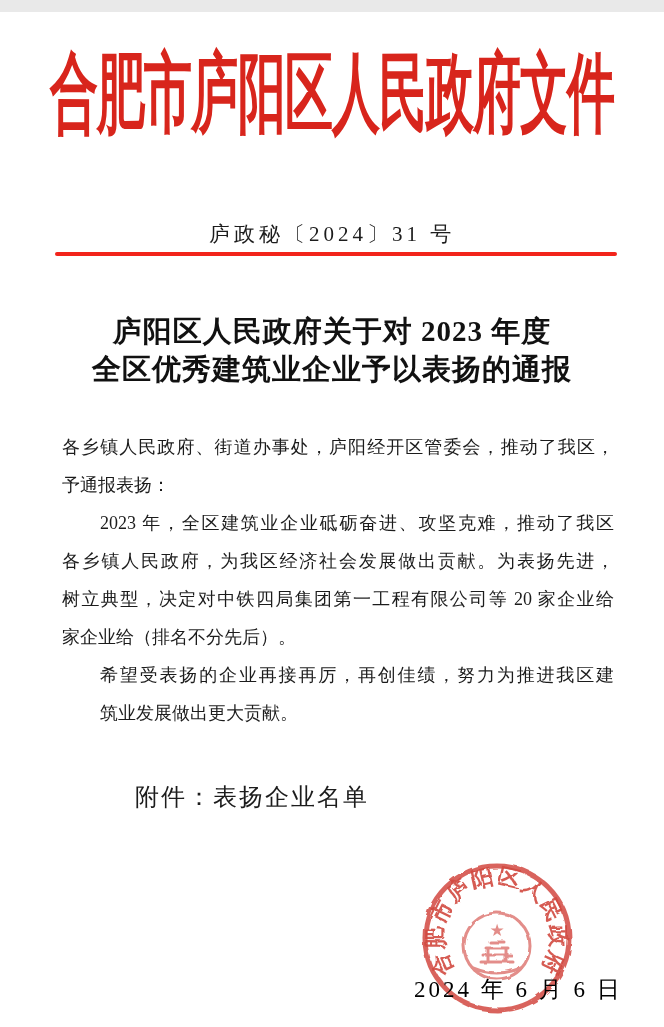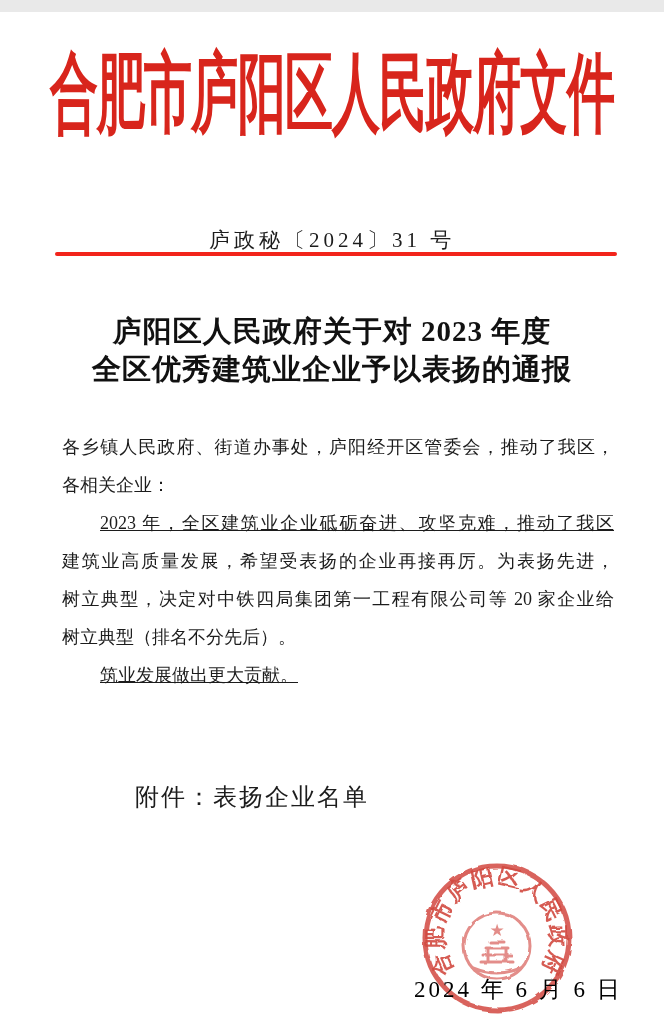--- a/index.html
+++ b/index.html
@@ -27,21 +27,21 @@
     font-weight: 900;
     color: var(--title_red, #d8251c);
     white-space: nowrap;
     letter-spacing: -1px;
     transform: scaleY(1.82);
     transform-origin: center;
   }
   
   .doc-number {
     position: absolute;
-    left: 0; right: 0; top: 214px;
+    left: 0; right: 0; top: 208px;
     text-align: center;
     font-size: 21px;
     letter-spacing: 4px;
     color: #1c1c1c;
   }
   
   .red-rule {
     position: absolute;
     left: 55px; top: 240px;
     width: 562px; height: 4px;
@@ -71,21 +71,21 @@
     height: 38px;
     line-height: 30px;
     white-space: nowrap;
   }
   .body-text .line.j {
     white-space: normal;
     text-align: justify;
     text-align-last: justify;
     text-justify: inter-character;
   }
-  .body-text .line.ind { padding-left: 38px; text-decoration: underline; }
+  .body-text .line.ind { padding-left: 38px; }
   
   .attachment {
     position: absolute;
     left: 135px; top: 769px;
     font-size: 24px;
     letter-spacing: 2px;
     color: #1c1c1c;
   }
   
   .doc-date {
@@ -144,25 +144,26 @@
 
   <div class="red-rule"></div>
 
   <div class="doc-title">
     <div>庐阳区人民政府关于对 2023 年度</div>
     <div>全区优秀建筑业企业予以表扬的通报</div>
   </div>
 
   <div class="body-text">
     <div class="line j">各乡镇人民政府、街道办事处，庐阳经开区管委会，推动了我区，</div>
-    <div class="line">各相关企业：</div>
+    <div class="line">予通报表扬：</div>
     <div class="line j ind">2023 年，全区建筑业企业砥砺奋进、攻坚克难，推动了我区</div>
-    <div class="line j">建筑业高质量发展，希望受表扬的企业再接再厉。为表扬先进，</div>
+    <div class="line j">各乡镇人民政府，为我区经济社会发展做出贡献。为表扬先进，</div>
     <div class="line j">树立典型，决定对中铁四局集团第一工程有限公司等 20 家企业给</div>
-    <div class="line">树立典型（排名不分先后）。</div>
+    <div class="line">家企业给（排名不分先后）。</div>
+    <div class="line j ind">希望受表扬的企业再接再厉，再创佳绩，努力为推进我区建</div>
     <div class="line ind">筑业发展做出更大贡献。</div>
   </div>
 
   <div class="attachment">附件：表扬企业名单</div>
 
   <div class="doc-date">2024 年 6 月 6 日</div>
 
   <svg class="seal" viewBox="0 0 172 172">
     <defs>
       <filter id="stamp-rough">

